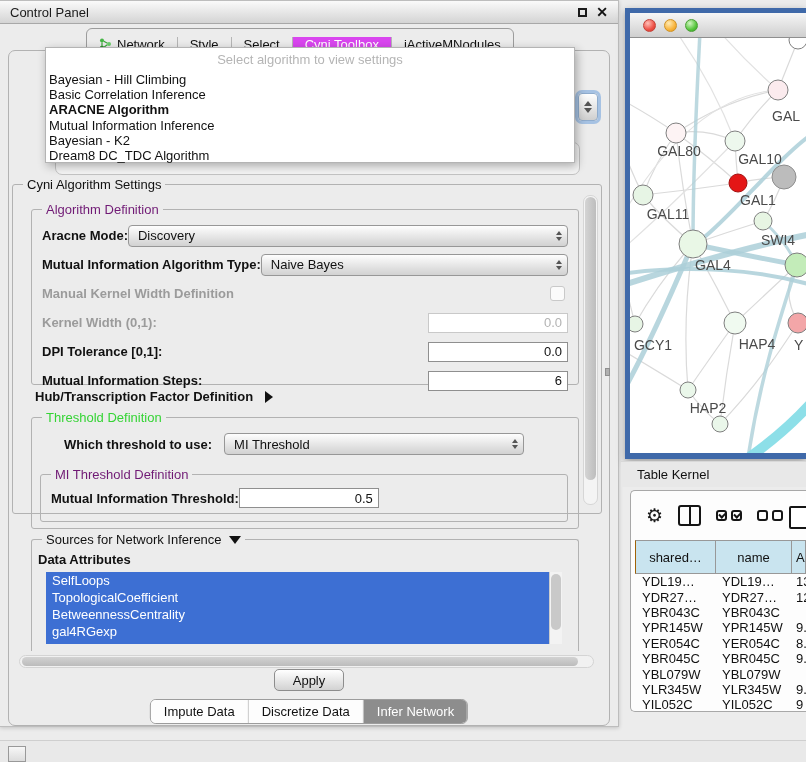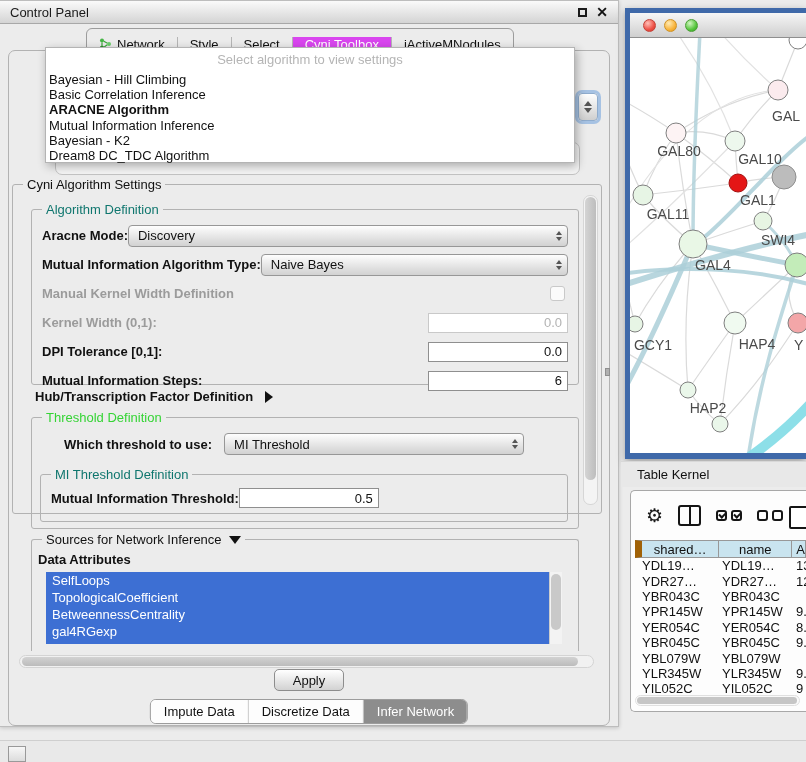--- a/index.html
+++ b/index.html
@@ -40,21 +40,21 @@
   .dropdown{position:absolute;left:36px;top:-4px;width:530px;height:116px;background:#fff;
     border:1px solid #b4b4b4;box-shadow:2px 3px 9px rgba(0,0,0,.3);z-index:10;box-sizing:border-box}
   .dd-prompt{text-align:center;color:#b5b5b5;padding-top:4px;height:20px}
   .dd-items{padding-left:3px}
   .dd-item{line-height:15.2px;color:#111;white-space:nowrap}
   .dd-item.bold{font-weight:bold}
 
   
   .groupbox{border:1px solid #b2b2b2;border-radius:3px;position:absolute;box-sizing:border-box}
   .legend{position:absolute;top:-8px;left:10px;background:#ececec;padding:0 4px;white-space:nowrap;display:flex;align-items:center;gap:7px}
-  .legend.blue{color:#0f766e}
+  .legend.blue{color:#701a75}
   .legend.green{color:#35d435}
   .settings{left:3px;top:133px;width:590px;height:330px;overflow:visible}
   .vscroll{position:absolute;right:3px;top:10px;bottom:8px;width:13px;background:#f4f4f4;
     border:1px solid #d6d6d6;border-radius:7px}
   .vscroll .thumb{position:absolute;left:1px;right:1px;top:1px;height:92%;
     background:linear-gradient(90deg,#d4d4d4,#bdbdbd);border-radius:6px}
 
   .algo-group{left:18px;top:24px;width:548px;height:176px}
   .row{display:flex;align-items:center;margin:6px 10px 0 10px;height:23px}
   .row .spacer{flex:1}
@@ -126,22 +126,22 @@
   .tw-toolbar{height:49px;display:flex;align-items:center;gap:15px;padding-left:15px;position:relative}
   .gear{font-size:19px;line-height:19px;color:#1a1a1a}
   .colicon{width:19px;height:17px;border:2px solid #151515;border-radius:3px;display:flex;justify-content:center;box-sizing:content-box}
   .colicon .mid{width:2px;height:100%;background:#151515}
   .cbpair{display:flex;gap:4px}
   .cb{position:relative;width:11px;height:11px;border:2px solid #151515;border-radius:3px;box-sizing:border-box}
   .cb.checked::after{content:"";position:absolute;left:1px;top:0px;width:5px;height:3px;
     border-left:2px solid #151515;border-bottom:2px solid #151515;transform:rotate(-45deg)}
   .ticon{position:absolute;left:158px;top:15px;width:20px;height:19px;border:2px solid #151515;border-radius:2px;background:#fff}
   .tw-table{margin-left:4px}
-  .t-head{display:flex;height:18px;background:#c9e4ef;border-top:1px solid #989898;border-bottom:1px solid #989898;
-    border-left:7px solid #a16207;align-items:stretch;box-sizing:border-box}
+  .t-head{display:flex;height:34px;background:#c9e4ef;border-top:1px solid #989898;border-bottom:1px solid #989898;
+    border-left:1px solid #a16207;align-items:stretch;box-sizing:border-box}
   .t-head .th{display:flex;align-items:center;justify-content:center;border-right:1px solid #989898;box-sizing:border-box}
   .th.c1{width:80px}.th.c2{width:76px}.th.c3{flex:1;justify-content:flex-start;padding-left:4px}
   .t-body{height:136px;overflow:hidden}
   .tr{display:flex;height:15.4px;align-items:center}
   .td{box-sizing:border-box;padding-left:7px;white-space:nowrap;overflow:hidden}
   .td.c1{width:80px}.td.c2{width:76px}.td.c3{flex:1;padding-left:5px}
   .tw-hscroll{height:11px;margin:1px 6px 0 4px;background:#fafafa;border:1px solid #e0e0e0;border-radius:6px;position:relative;box-sizing:border-box}
   .tw-hscroll .thumb{position:absolute;left:1px;top:1px;bottom:1px;width:98%;background:#c6c6c6;border-radius:5px}
 
   .bottom-strip{position:absolute;left:0;top:740px;width:806px;height:22px;background:#e9e9e9;border-top:1px solid #cfcfcf}

